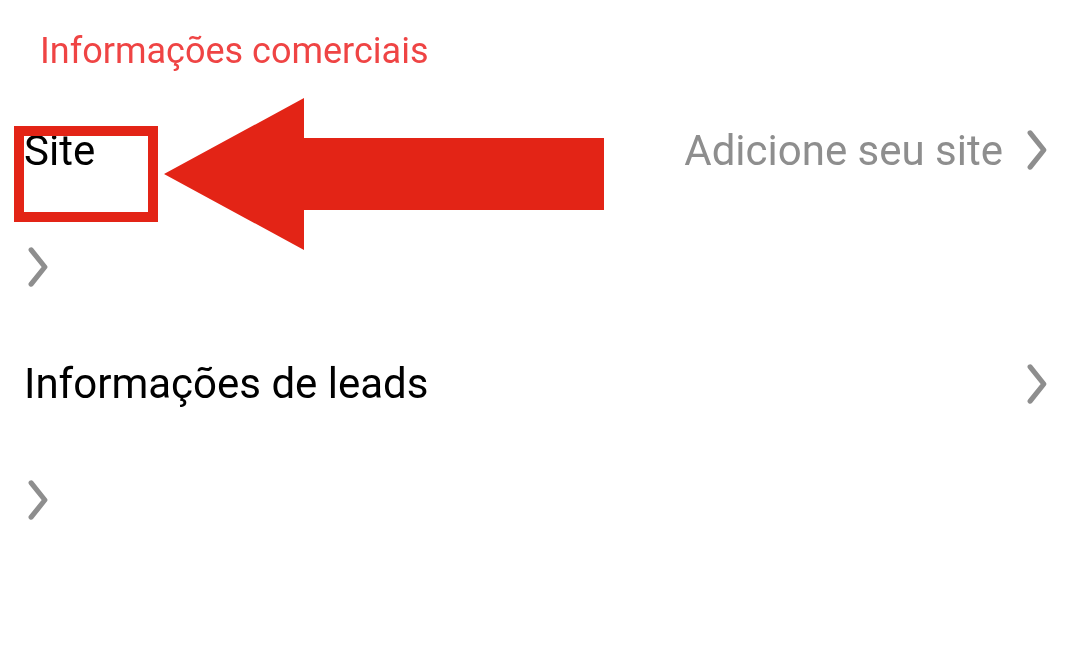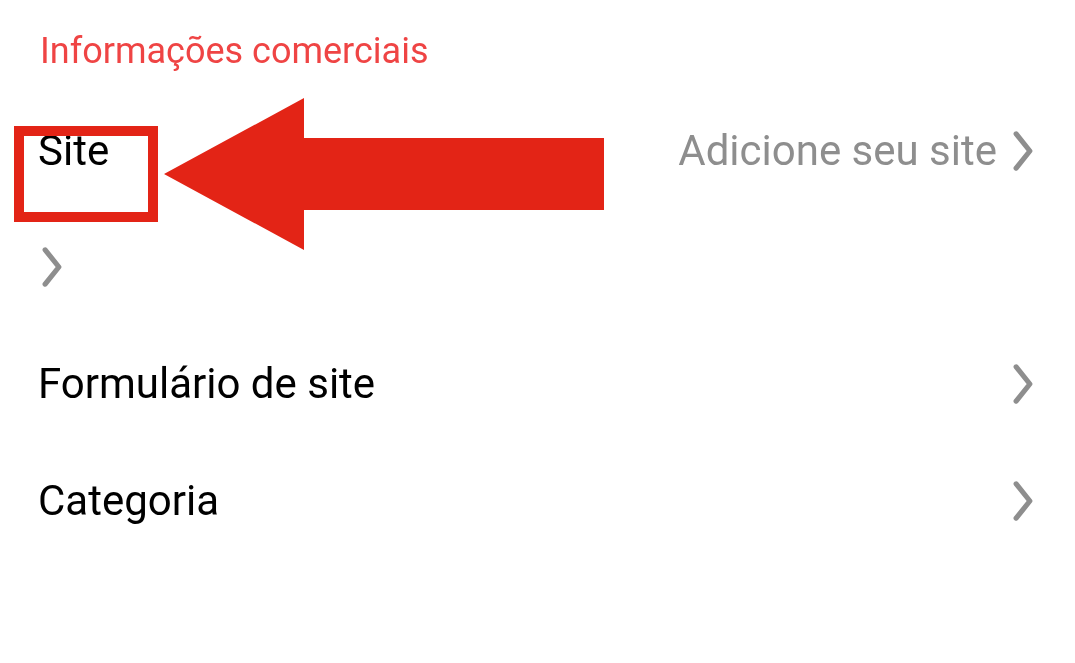--- a/index.html
+++ b/index.html
@@ -17,32 +17,32 @@
     .section-header {
       color: #ef4444;
       font-size: 36px;
       font-weight: 400;
       padding: 30px 40px 20px 40px;
     }
     .list-item {
       display: flex;
       align-items: center;
       justify-content: space-between;
-      padding: 34px 38px;
+      padding: 34px 24px;
       cursor: pointer;
     }
     .list-item-label {
       color: #000000;
       font-size: 42px;
       font-weight: 400;
     }
     .list-item-right {
       display: flex;
-      align-items: center;
-      gap: 12px;
+      align-items: flex-start;
+      gap: 20px;
     }
     .list-item-value {
       color: #8e8e8e;
       font-size: 42px;
       font-weight: 400;
     }
     .chevron {
       color: #8e8e8e;
       display: flex;
       align-items: center;
@@ -95,32 +95,31 @@
   <div class="list-item-right">
     <span class="chevron">
       <svg viewBox="0 0 16 28" fill="none" stroke="currentColor" stroke-width="3" stroke-linecap="round" stroke-linejoin="round">
         <polyline points="4,4 12,14 4,24"></polyline>
       </svg>
     </span>
   </div>
 </div>
 
 <div class="list-item">
-  <span class="list-item-label">Formulário de site</span>
+  <span class="list-item-label">Informações de leads</span>
   <div class="list-item-right">
     <span class="chevron">
       <svg viewBox="0 0 16 28" fill="none" stroke="currentColor" stroke-width="3" stroke-linecap="round" stroke-linejoin="round">
         <polyline points="4,4 12,14 4,24"></polyline>
       </svg>
     </span>
   </div>
 </div>
 
 <div class="list-item">
-  <span class="list-item-label">Categoria</span>
   <div class="list-item-right">
     <span class="chevron">
       <svg viewBox="0 0 16 28" fill="none" stroke="currentColor" stroke-width="3" stroke-linecap="round" stroke-linejoin="round">
         <polyline points="4,4 12,14 4,24"></polyline>
       </svg>
     </span>
   </div>
 </div>
 
 <div class="highlight-box"></div>

